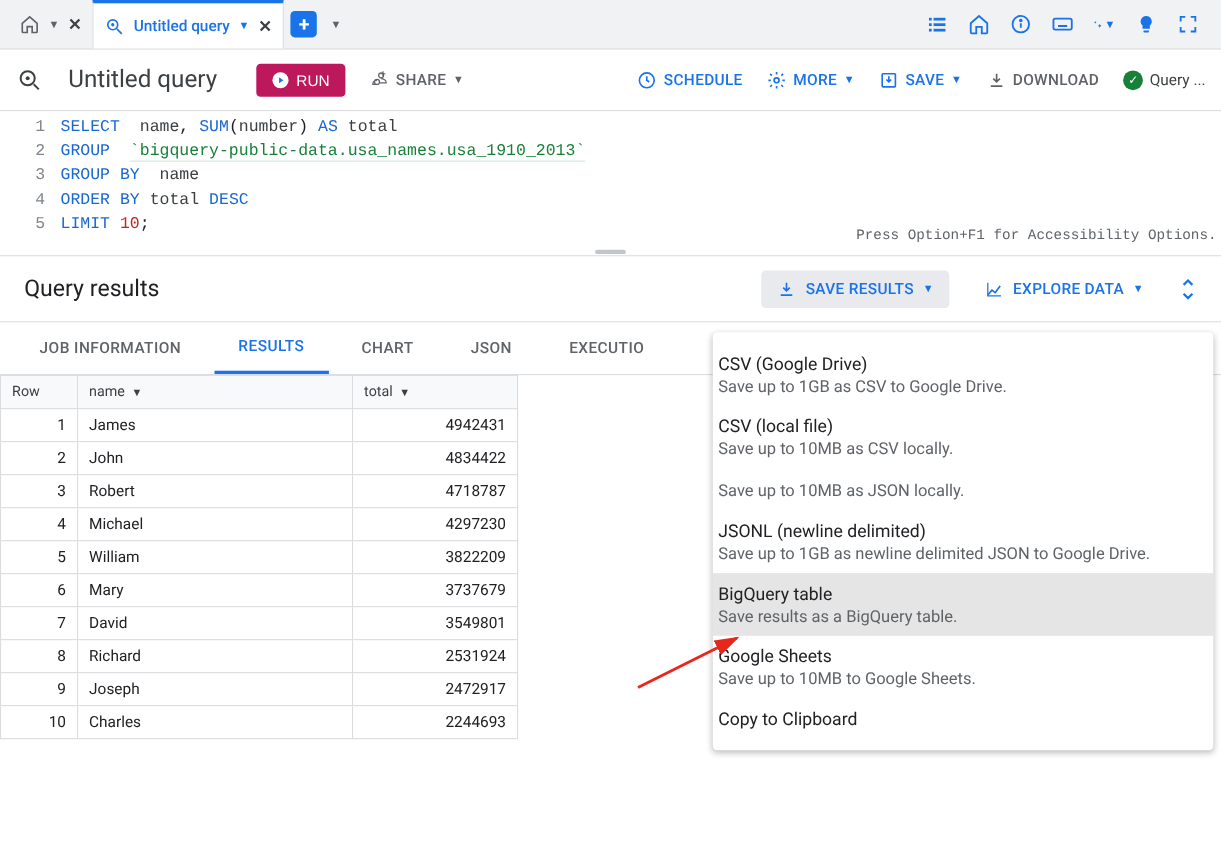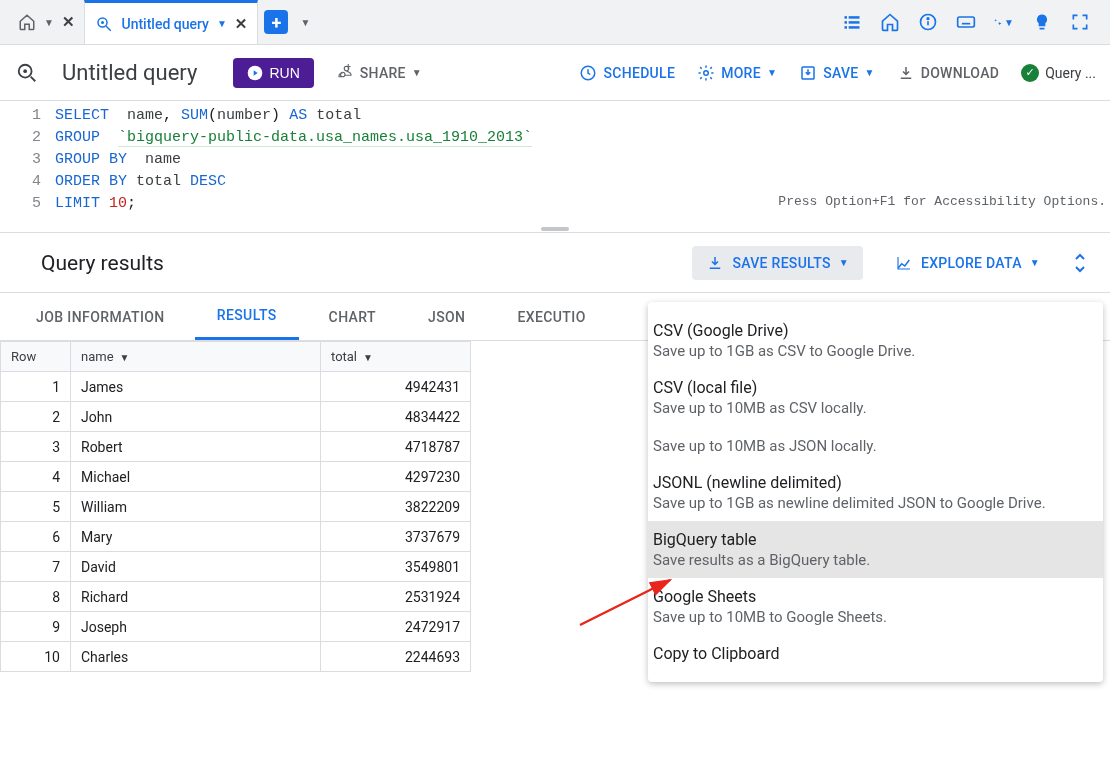--- a/index.html
+++ b/index.html
@@ -15,45 +15,45 @@
   .tab.home svg { stroke: #5f6368; }
   .newtab { width: 24px; height: 24px; background: #1a73e8; color: #fff; display: flex; align-items: center; justify-content: center; border-radius: 4px; margin: 10px 6px; font-size: 18px; font-weight: bold; }
   .tabbar .spacer { flex: 1; }
   .tabbar .righticons { display: flex; align-items: center; gap: 18px; padding-right: 12px; }
   .tabbar .righticons .ico { width: 20px; height: 20px; color: #1a73e8; display: flex; align-items: center; justify-content: center; }
 
   
   .toolbar { height: 56px; display: flex; align-items: center; padding: 0 14px; gap: 22px; border-bottom: 1px solid #dadce0; }
   .toolbar .magn { width: 26px; display:flex; justify-content:center; }
   .toolbar h1 { font-size: 22px; font-weight: 400; color: #3c4043; margin-right: 14px; }
-  .runbtn { background: #4c1d95; color: #fff; border: none; border-radius: 4px; padding: 7px 14px; display: flex; align-items: center; gap: 6px; font-size: 14px; font-weight: 500; cursor:pointer; }
+  .runbtn { background: #be185d; color: #fff; border: none; border-radius: 4px; padding: 7px 14px; display: flex; align-items: center; gap: 6px; font-size: 14px; font-weight: 500; cursor:pointer; }
   .tbtn { display: flex; align-items: center; gap: 6px; color: #5f6368; font-weight: 500; font-size: 14px; letter-spacing: .3px; cursor:pointer; }
   .tbtn.blue { color: #1a73e8; }
   .tbtn .caret { font-size: 10px; }
   .toolbar .tspacer { flex: 1; }
   .qstatus { display: flex; align-items: center; gap: 6px; color: #3c4043; font-size: 14px; }
   .check { width:18px; height:18px; background:#188038; border-radius:50%; color:#fff; display:flex; align-items:center; justify-content:center; font-size:11px; }
 
   
   .editor { display:flex; font-family: "Courier New", monospace; font-size: 15px; line-height: 22px; padding: 4px 0 10px 0; position:relative; }
   .gutter { width: 55px; text-align: right; color: #80868b; padding-right: 14px; user-select:none; }
   .code { flex:1; white-space: pre; }
   .kw-sel { color: #1967d2; }
   .kw-fn  { color: #1967d2; }
   .kw-str { color: #188038; border-bottom: 1px solid #cfe8d6; }
   .kw-alias { color:#1967d2; }
   .kw-col { color:#3c4043; }
   .kw-num { color:#c5221f; }
-  .acc-hint { position:absolute; right:4px; bottom:12px; font-size:13px; color:#5f6368; }
+  .acc-hint { position:absolute; right:4px; bottom:0; font-size:13px; color:#5f6368; }
   .drag { height:8px; display:flex; justify-content:center; align-items:center; border-bottom:1px solid #dadce0; }
   .drag .grip { width:28px; height:4px; background:#c2c5c9; border-radius:2px; }
 
   
   .reshdr { display:flex; align-items:center; height:60px; padding: 0 22px; border-bottom:1px solid #dadce0; }
-  .reshdr h2 { font-size:21px; font-weight:400; color:#202124;margin-left:19px; }
+  .reshdr h2 { font-size:21px; font-weight:400; color:#202124; }
   .reshdr .rspacer { flex:1; }
   .pillbtn { display:flex; align-items:center; gap:8px; padding:8px 14px; border-radius:4px; font-weight:500; color:#1a73e8; font-size:14px; letter-spacing:.3px; cursor:pointer; }
   .pillbtn.grey { background:#e8eaed; }
   .pillbtn .caret { font-size:10px; }
   .expand { color:#1a73e8; font-size:16px; margin-left:18px; cursor:pointer; }
 
   
   .restabs { display:flex; height:48px; border-bottom:1px solid #dadce0; padding: 0 14px; gap: 8px; }
   .restab { padding: 0 22px; display:flex; align-items:center; color:#5f6368; font-weight:500; letter-spacing:.4px; font-size:14px; cursor:pointer; }
   .restab.active { color:#1a73e8; border-bottom:3px solid #1a73e8; }

